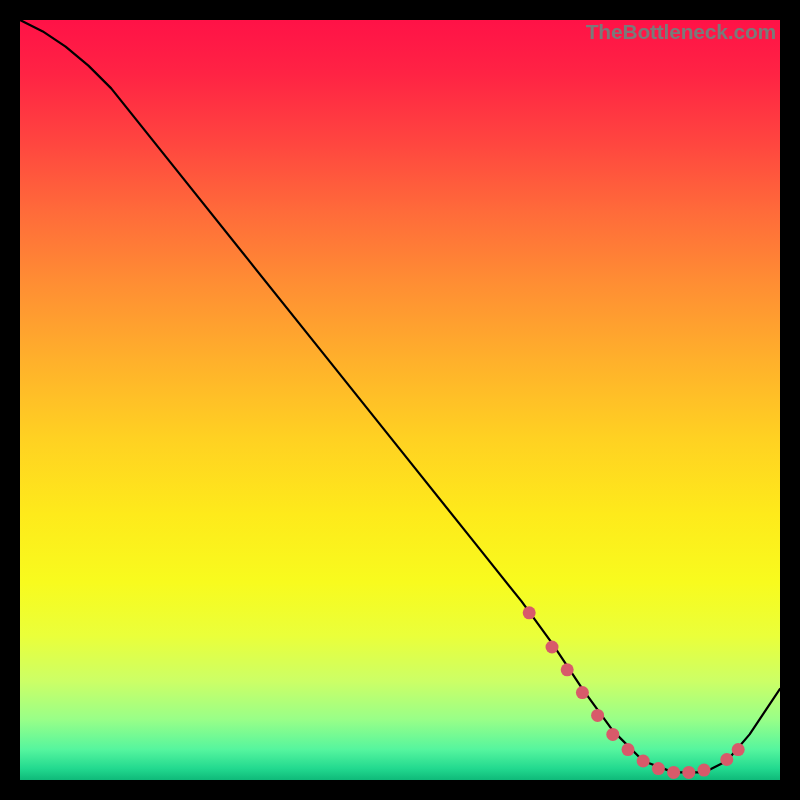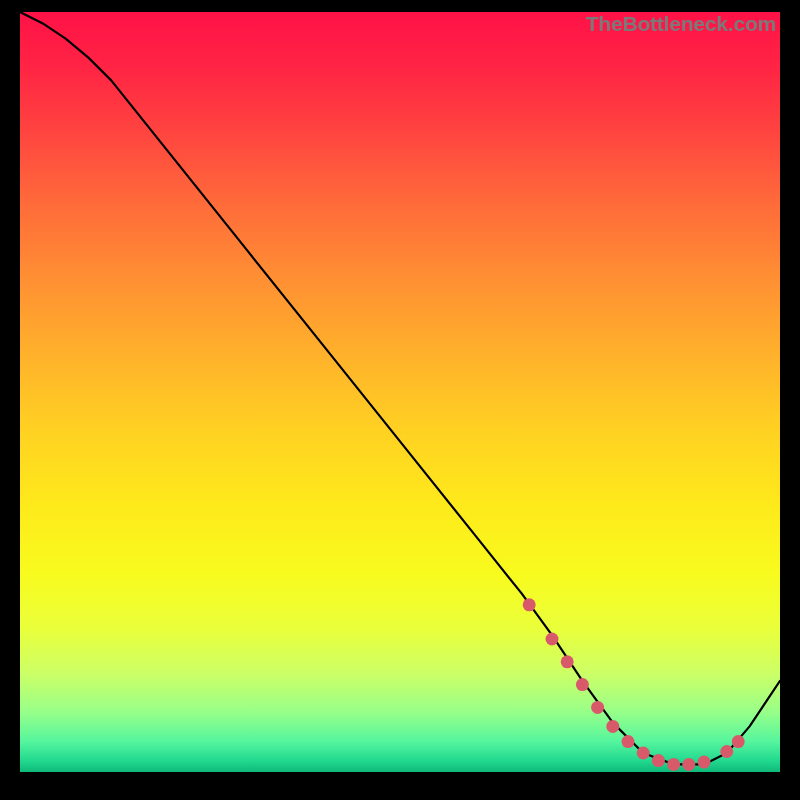--- a/index.html
+++ b/index.html
@@ -6,21 +6,21 @@
     margin: 0;
     padding: 0;
     width: 800px;
     height: 800px;
     background: #000000;
     overflow: hidden;
   }
   .chart-frame {
     position: absolute;
     left: 20px;
-    top: 12px;
+    top: 20px;
     width: 760px;
     height: 760px;
   }
   .plot-rect {
     position: absolute;
     left: 0;
     top: 0;
     width: 760px;
     height: 760px;
   }

